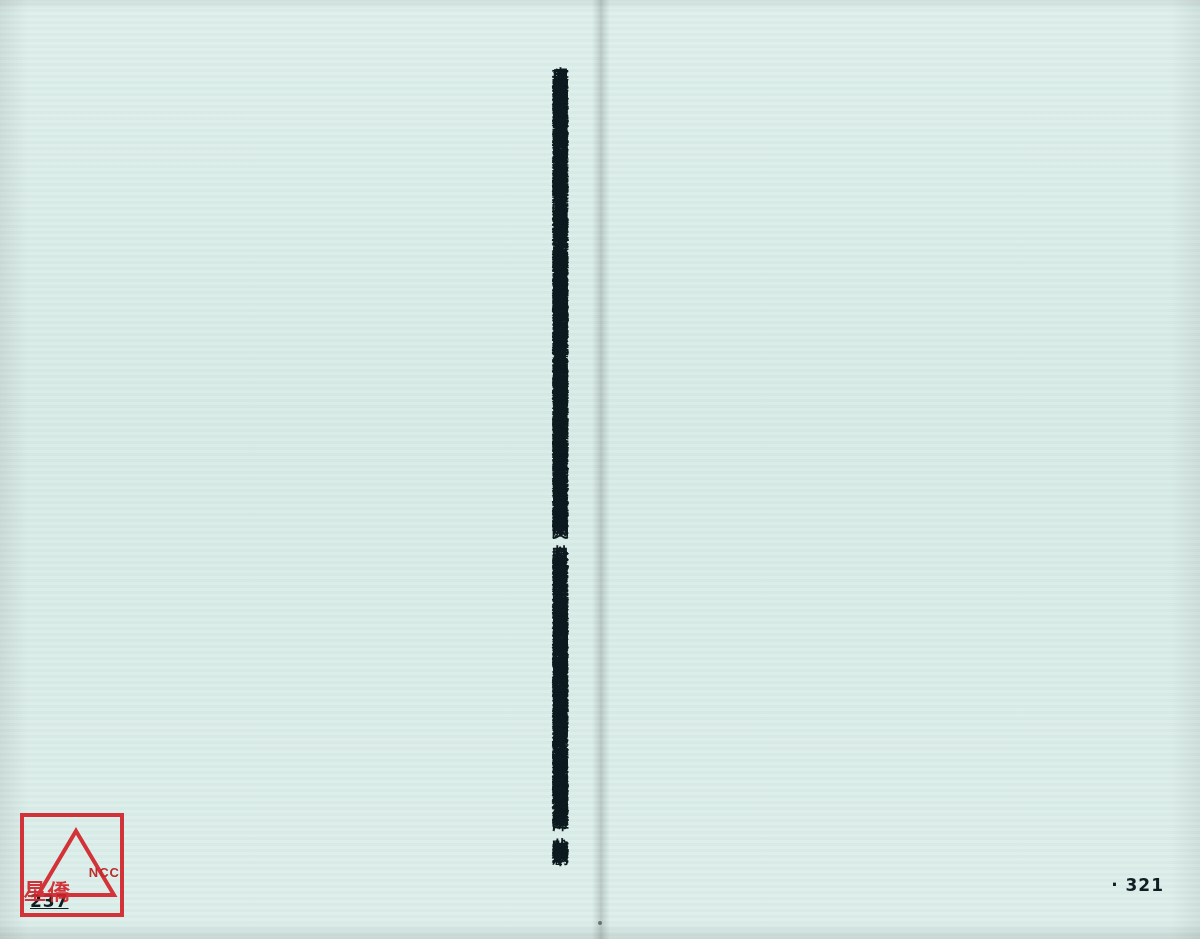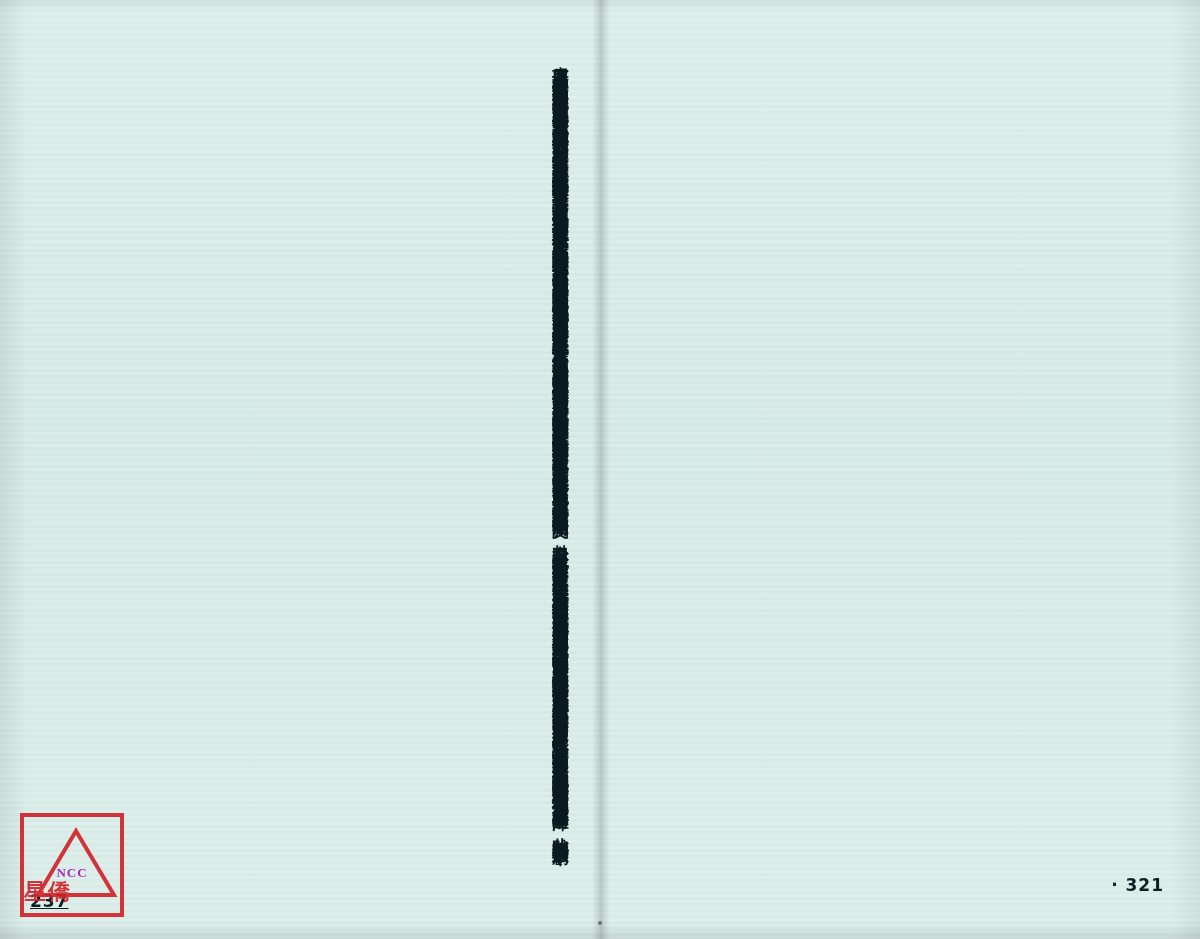--- a/index.html
+++ b/index.html
@@ -105,25 +105,25 @@
     font-size: 22px;
     font-weight: 700;
     font-family: "DejaVu Serif", "Liberation Serif", serif;
     letter-spacing: 2px;
   }
   .stamp .stamp-mark {
     position: absolute;
     left: 0;
     right: 0;
     top: 48px;
-    text-align: center;
-    color: #a21caf;
+    text-align: right;
+    color: #b91c1c;
     font-size: 13px;
     font-weight: 700;
-    font-family: Liberation Serif, serif;
+    font-family: Liberation Sans, sans-serif;
     letter-spacing: 1px;
   }
   
   .edge-bottom {
     position: absolute;
     left: 0; right: 0; bottom: 0;
     height: 16px;
     background: linear-gradient(180deg, rgba(0,0,0,0) 0%, rgba(0,0,0,0.10) 100%);
   }
   .edge-top {

